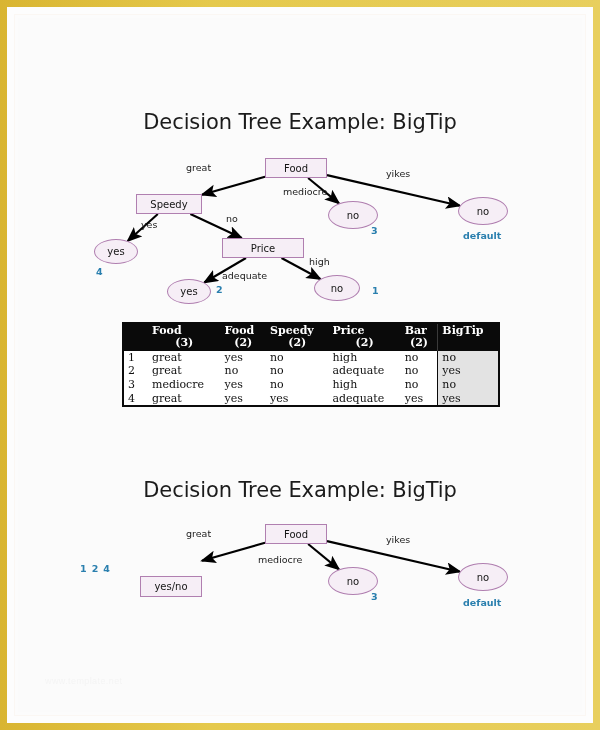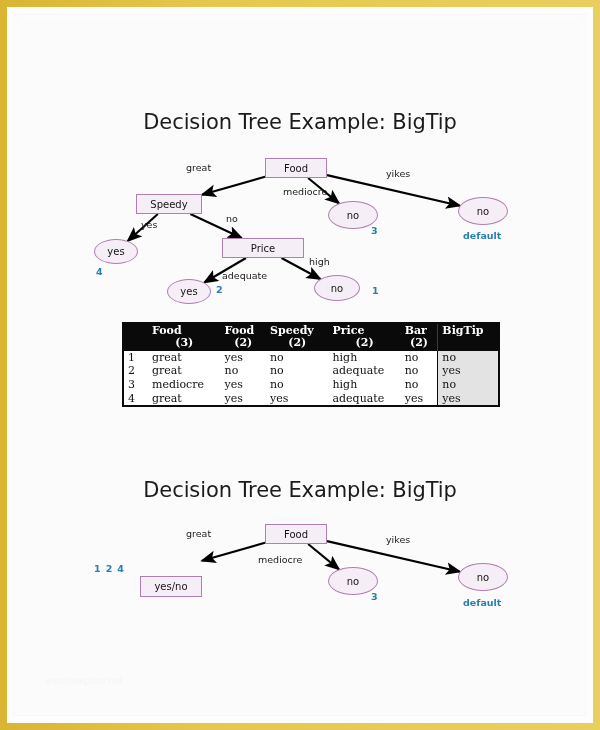--- a/index.html
+++ b/index.html
@@ -347,17 +347,17 @@
       </div>
     <div id="labels-pruned">
         <div class="elabel" style="left: 186px; top: 528px;">great</div>
         <div class="elabel" style="left: 258px; top: 554px;">mediocre</div>
         <div class="elabel" style="left: 386px; top: 534px;">yikes</div>
       </div>
     <div id="annots-pruned">
         <div class="annot" style="left: 371px; top: 591px;">3</div>
         <div class="annot" style="left: 463px; top: 597px;">default</div>
       </div>
-    <div class="annot ids" id="pruned-ids" style="left: 94px; top: 563px;"><span>1</span><span>2</span><span>4</span></div>
+    <div class="annot ids" id="pruned-ids" style="left: 80px; top: 563px;"><span>1</span><span>2</span><span>4</span></div>
   </div>
 
   <div class="watermark">www.template.net</div>
 </div>
 
 </body></html>

